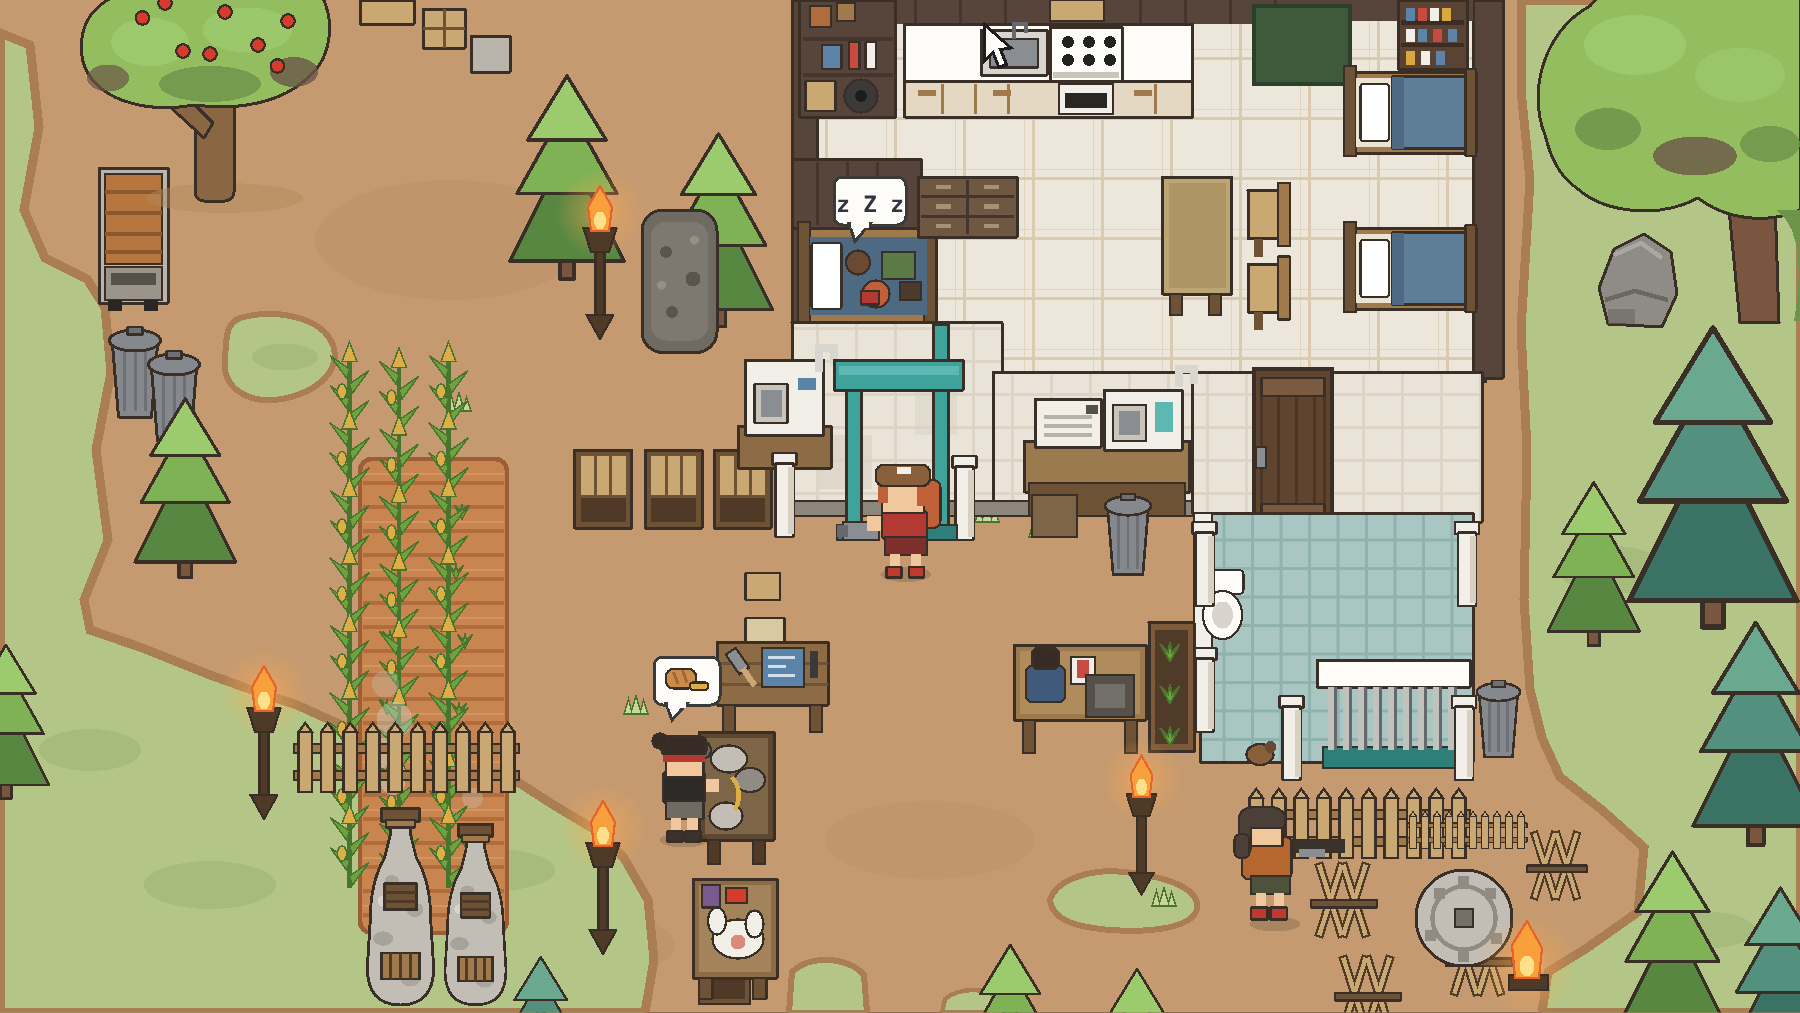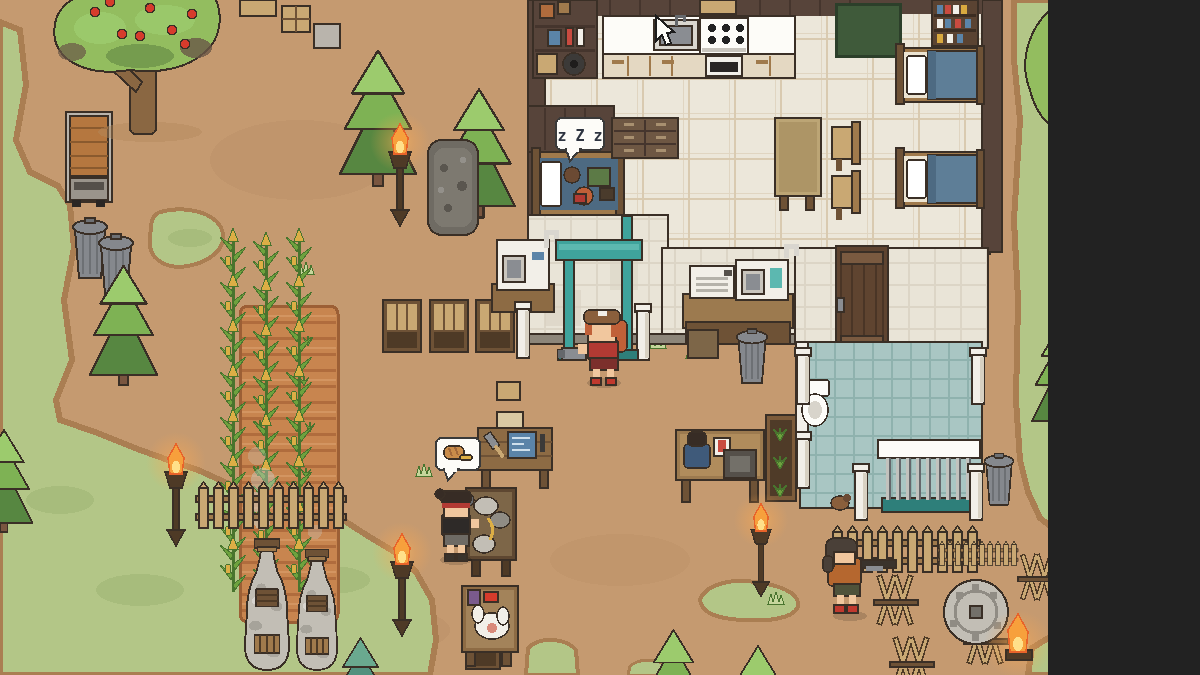--- a/index.html
+++ b/index.html
@@ -1,16 +1,16 @@
 <!DOCTYPE html>
 <html style="--outline: #3a2f26; --dirt: #c59a70; --dirt-dark: #b4895e; --dirt-edge: #aa7e52; --grass: #b3c687; --grass-dark: #a3b878; --grass-light: #c6d69c; --tilled: #c8854f; --tilled-dark: #b06c3d; --tilled-deep: #9c5f35; --tilled-light: #d69a66; --floor: #ece7da; --floor-line: #d9cab0; --wall-dark: #57443a; --wall-line: #45352d; --wall-white: #e9e4d7; --wall-shade: #d8d1c2; --wall-trim: #8d867a; --tile-blue: #a9c6c3; --tile-line: #8fb2ae; --teal: #3fa39c; --teal-light: #5cb8b0; --teal-deep: #2e7f7a; --wood: #a07a4c; --wood-light: #c9a873; --wood-dark: #6e5236; --wood-darker: #4e3a26; --white: #f2efe8; --machine: #d9d6cf; --metal: #8a8d92; --metal-dark: #65686c; --blanket: #5e7e97; --blanket-dark: #4d6a82; --pillow: #ece4d2; --stone: #c2beb5; --stone-dark: #908c84; --stone-deep: #737069; --flame-core: #ffe08a; --flame: #f7a03c; --flame-deep: #e8632a; --smoke: #c9cfc9; --pine: #7eb254; --pine-dark: #578741; --pine-light: #9ccb6d; --trunk: #7a5640; --tealpine: #53917e; --tealpine-dark: #3a7263; --tealpine-light: #6aa98f; --leaf: #93bd5f; --leaf-dark: #6e944a; --leaf-brown: #6a5747; --apple: #d63b2c; --corn: #6da23e; --corn-dark: #49742e; --tassel: #dcae45; --skin: #f1c79e; --hair-red: #c06038; --hair-dark: #372c25; --hair-gray: #4a4038; --red-cloth: #b23a33; --red-dark: #7c2f2c; --orange-jacket: #b5672f; --black-cloth: #2e2a28; --gray-cloth: #6e6a64; --olive-cloth: #4f523a; --navy: #3f5a7a; --cap: #8a5f3c; --red-shoe: #c0392e; --rock: #8f8c86; --rock-light: #aaa7a1; --rock-dark: #6b6862; --trash: #85888d; --trash-dark: #6d7074; --blueprint: #5b84a8; --rug-green: #3f5a3a;"><head>
 <meta charset="utf-8">
 <style>
   html,body{margin:0;padding:0;background:#222;font-family:"DejaVu Sans Mono","Liberation Mono",monospace;}
-  .stage{position:relative;width:1048px;height:675px;overflow:hidden;}
+  .stage{position:relative;width:1200px;height:675px;overflow:hidden;}
   svg{display:block}
   .s{stroke:var(--outline);stroke-width:2;stroke-linejoin:round;}
   .s15{stroke:var(--outline);stroke-width:1.5;stroke-linejoin:round;}
   text.bubble{font-family:"DejaVu Sans Mono","Liberation Mono",monospace;font-weight:bold;fill:#2e3440;}
 </style>
 </head>
 <body>
 
 <div class="stage">
 <svg width="1200" height="675" viewBox="0 0 1200 675" shape-rendering="crispEdges">

